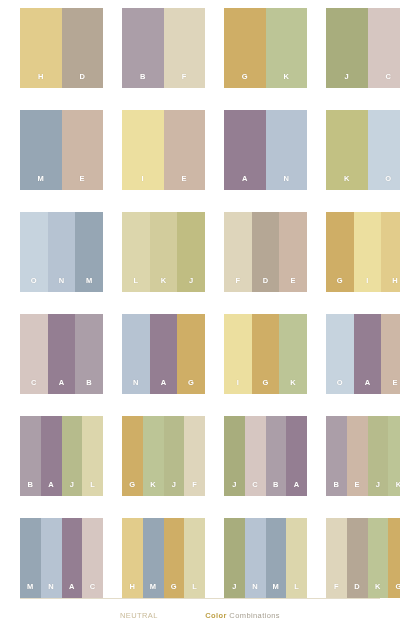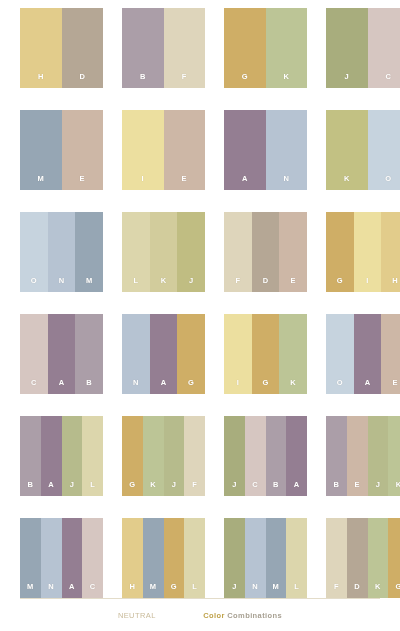--- a/index.html
+++ b/index.html
@@ -80,21 +80,21 @@
     color: #c9bb9a;
     font-weight: normal;
   }
   #footer-color {
     color: #bfa24a;
     font-weight: bold;
     padding-left: 45px;
   }
   #footer-combinations {
     color: #a8a193;
-    font-weight: bold;
+    font-weight: normal;
   }
 </style>
 </head>
 <body>
 
 <div id="page" style="background: rgb(255, 255, 255);">
 
   <div id="grid">
       <div class="swatch">
         <div class="stripe" style="background: rgb(226, 204, 139);">

